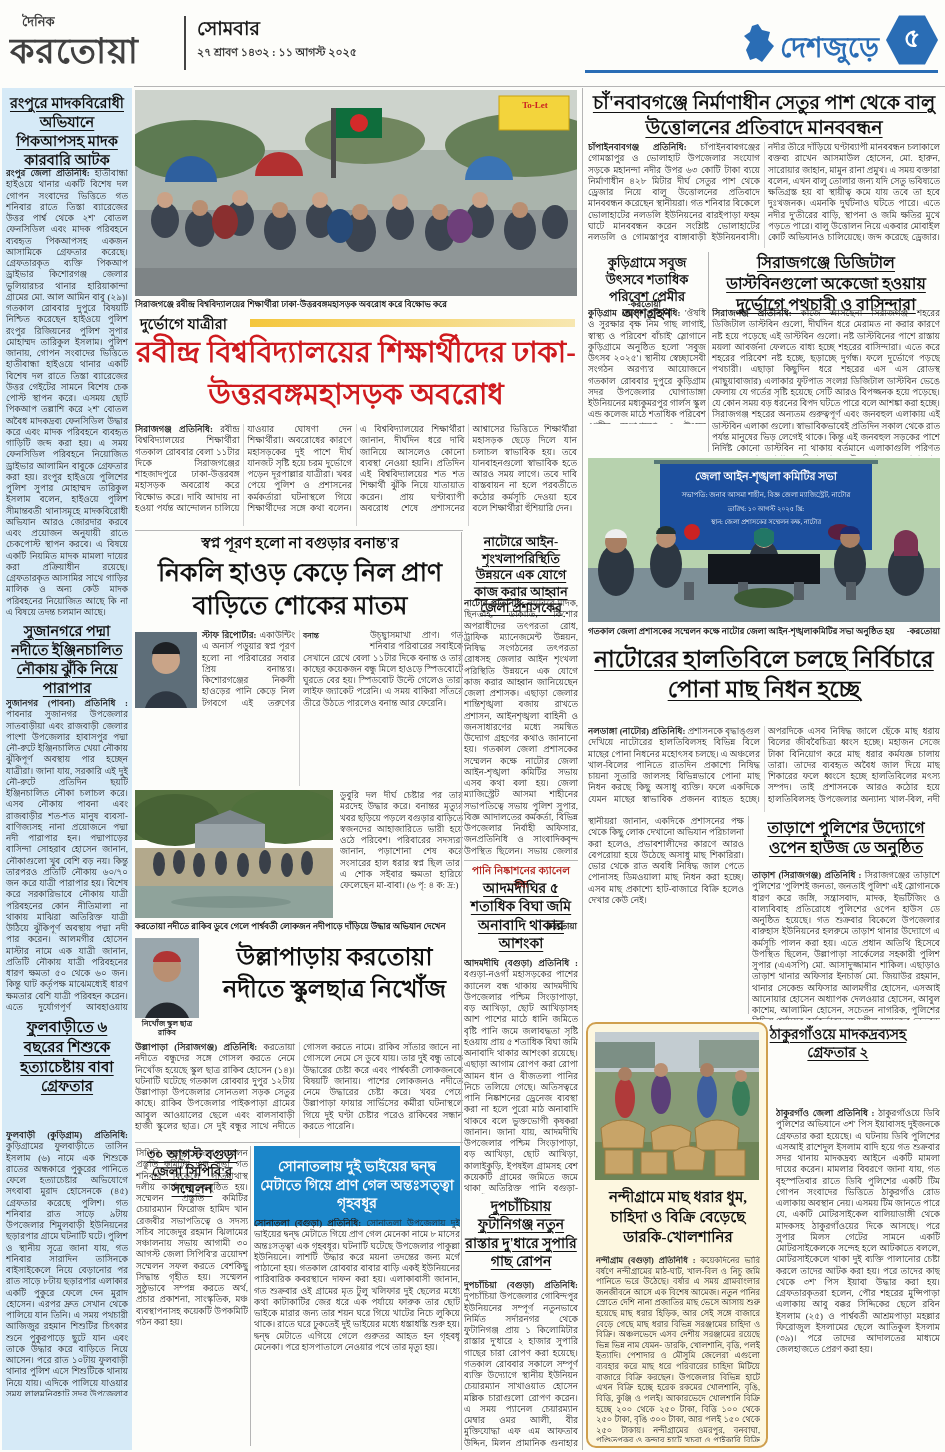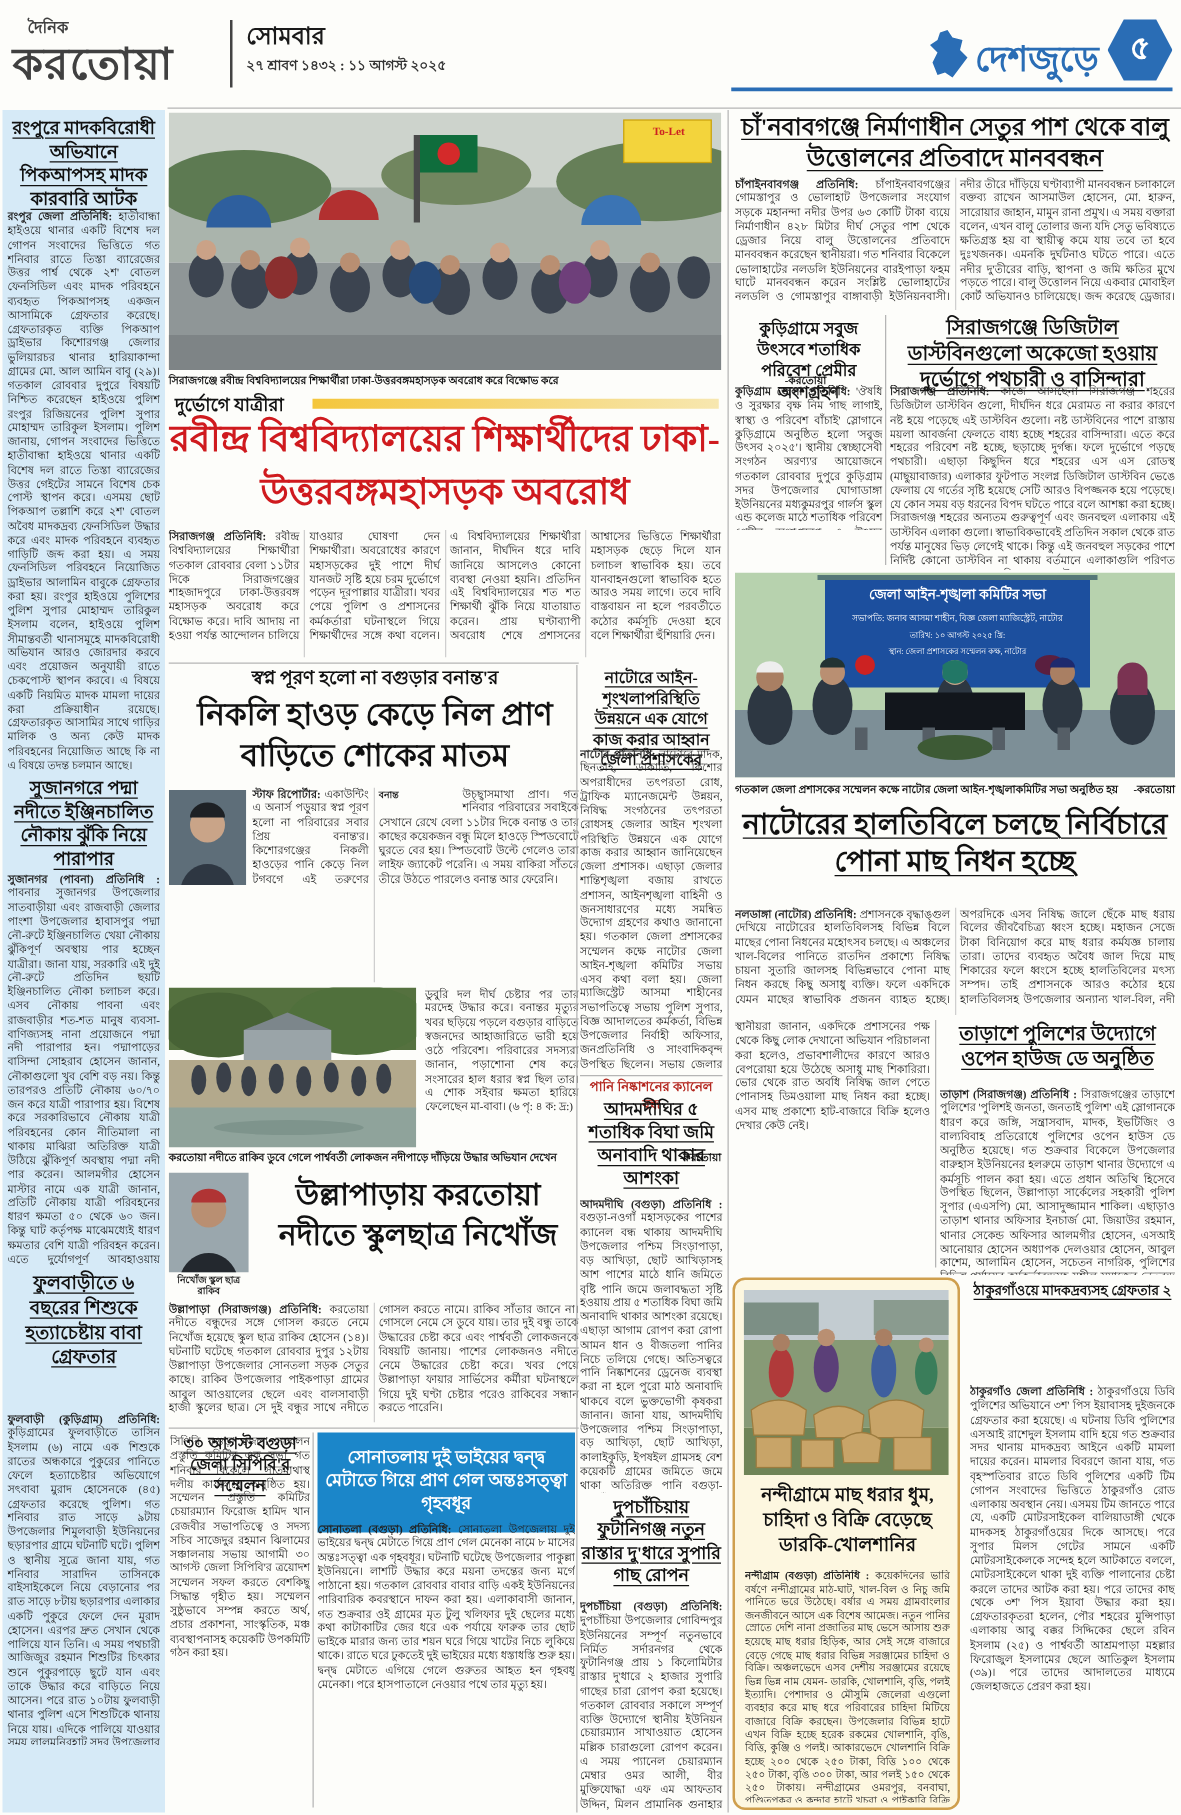--- a/index.html
+++ b/index.html
@@ -341,19 +341,19 @@
         </g>
       </svg>
     </div>
     <div class="abs hl" style="left:6px;top:164px;width:168px;font-size:15px;">নন্দীগ্রামে মাছ ধরার ধুম, চাহিদা ও বিক্রি বেড়েছে ডারকি-খোলশানির</div>
     <div class="abs body" style="left:8px;top:232px;width:164px;height:186px;font-size:8.3px;">
       <strong class="byl">নন্দীগ্রাম (বগুড়া) প্রতিনিধি :</strong>
       <span>কয়েকদিনের ভারি বর্ষণে নন্দীগ্রামের মাঠ-ঘাট, খাল-বিল ও নিচু জমি পানিতে ভরে উঠেছে। বর্ষার এ সময় গ্রামবাংলার জনজীবনে আসে এক বিশেষ আমেজ। নতুন পানির স্রোতে দেশি নানা প্রজাতির মাছ ভেসে আসায় শুরু হয়েছে মাছ ধরার হিড়িক, আর সেই সঙ্গে বাজারে বেড়ে গেছে মাছ ধরার বিভিন্ন সরঞ্জামের চাহিদা ও বিক্রি। অঞ্চলভেদে এসব দেশীয় সরঞ্জামের রয়েছে ভিন্ন ভিন্ন নাম যেমন- ডারকি, খোলশানি, বৃত্তি, পলই ইত্যাদি। পেশাদার ও মৌসুমি জেলেরা এগুলো ব্যবহার করে মাছ ধরে পরিবারের চাহিদা মিটিয়ে বাজারে বিক্রি করছেন। উপজেলার বিভিন্ন হাটে এখন বিক্রি হচ্ছে হরেক রকমের খোলশানি, বৃঙি, বিত্তি, কুঞ্জি ও পলই। আকারভেদে খোলশানি বিক্রি হচ্ছে ২০০ থেকে ২৫০ টাকা, বিত্তি ১০০ থেকে ২৫০ টাকা, বৃঙি ৩০০ টাকা, আর পলই ১৫০ থেকে ২৫০ টাকায়। নন্দীগ্রামের ওমরপুর, বনবাঘা, পণ্ডিতপুকুর ও কুন্দার হাটে খুচরা ও পাইকারি বিক্রি হয় এসব সরঞ্জাম। শুক্রবারে (৫ পৃ: ৪ ক: দ্র:)</span>
     </div>
   </div>
 
-  <div class="abs hl u" style="left:776px;top:1026px;width:164px;font-size:11px;">ঠাকুরগাঁওয়ে মাদকদ্রব্যসহ গ্রেফতার ২</div>
+  <div class="abs hl u" style="left:756px;top:1026px;width:164px;font-size:14px;">ঠাকুরগাঁওয়ে মাদকদ্রব্যসহ গ্রেফতার ২</div>
   <div class="abs body" style="left:776px;top:1108px;width:164px;height:330px;">
     <strong class="byl">ঠাকুরগাঁও জেলা প্রতিনিধি :</strong>
     <span>ঠাকুরগাঁওয়ে ডিবি পুলিশের অভিযানে ৩শ' পিস ইয়াবাসহ দুইজনকে গ্রেফতার করা হয়েছে। এ ঘটনায় ডিবি পুলিশের এসআই রাশেদুল ইসলাম বাদি হয়ে গত শুক্রবার সদর থানায় মাদকদ্রব্য আইনে একটি মামলা দায়ের করেন। মামলার বিবরণে জানা যায়, গত বৃহস্পতিবার রাতে ডিবি পুলিশের একটি টিম গোপন সংবাদের ভিত্তিতে ঠাকুরগাঁও রোড এলাকায় অবস্থান নেয়। এসময় টিম জানতে পারে যে, একটি মোটরসাইকেল বালিয়াডাঙ্গী থেকে মাদকসহ ঠাকুরগাঁওয়ের দিকে আসছে। পরে সুপার মিলস গেটের সামনে একটি মোটরসাইকেলকে সন্দেহ হলে আটকাতে বললে, মোটরসাইকেলে থাকা দুই ব্যক্তি পালানোর চেষ্টা করলে তাদের আটক করা হয়। পরে তাদের কাছ থেকে ৩শ' পিস ইয়াবা উদ্ধার করা হয়। গ্রেফতারকৃতরা হলেন, পৌর শহরের মুন্সিপাড়া এলাকায় আবু বক্কর সিদ্দিকের ছেলে রবিন ইসলাম (২৫) ও পার্শ্ববর্তী আশ্রমপাড়া মহল্লার ফিরোজুল ইসলামের ছেলে আতিকুল ইসলাম (৩৯)। পরে তাদের আদালতের মাধ্যমে জেলহাজতে প্রেরণ করা হয়।</span>
   </div>
 
 </div>
 
 </body></html>

